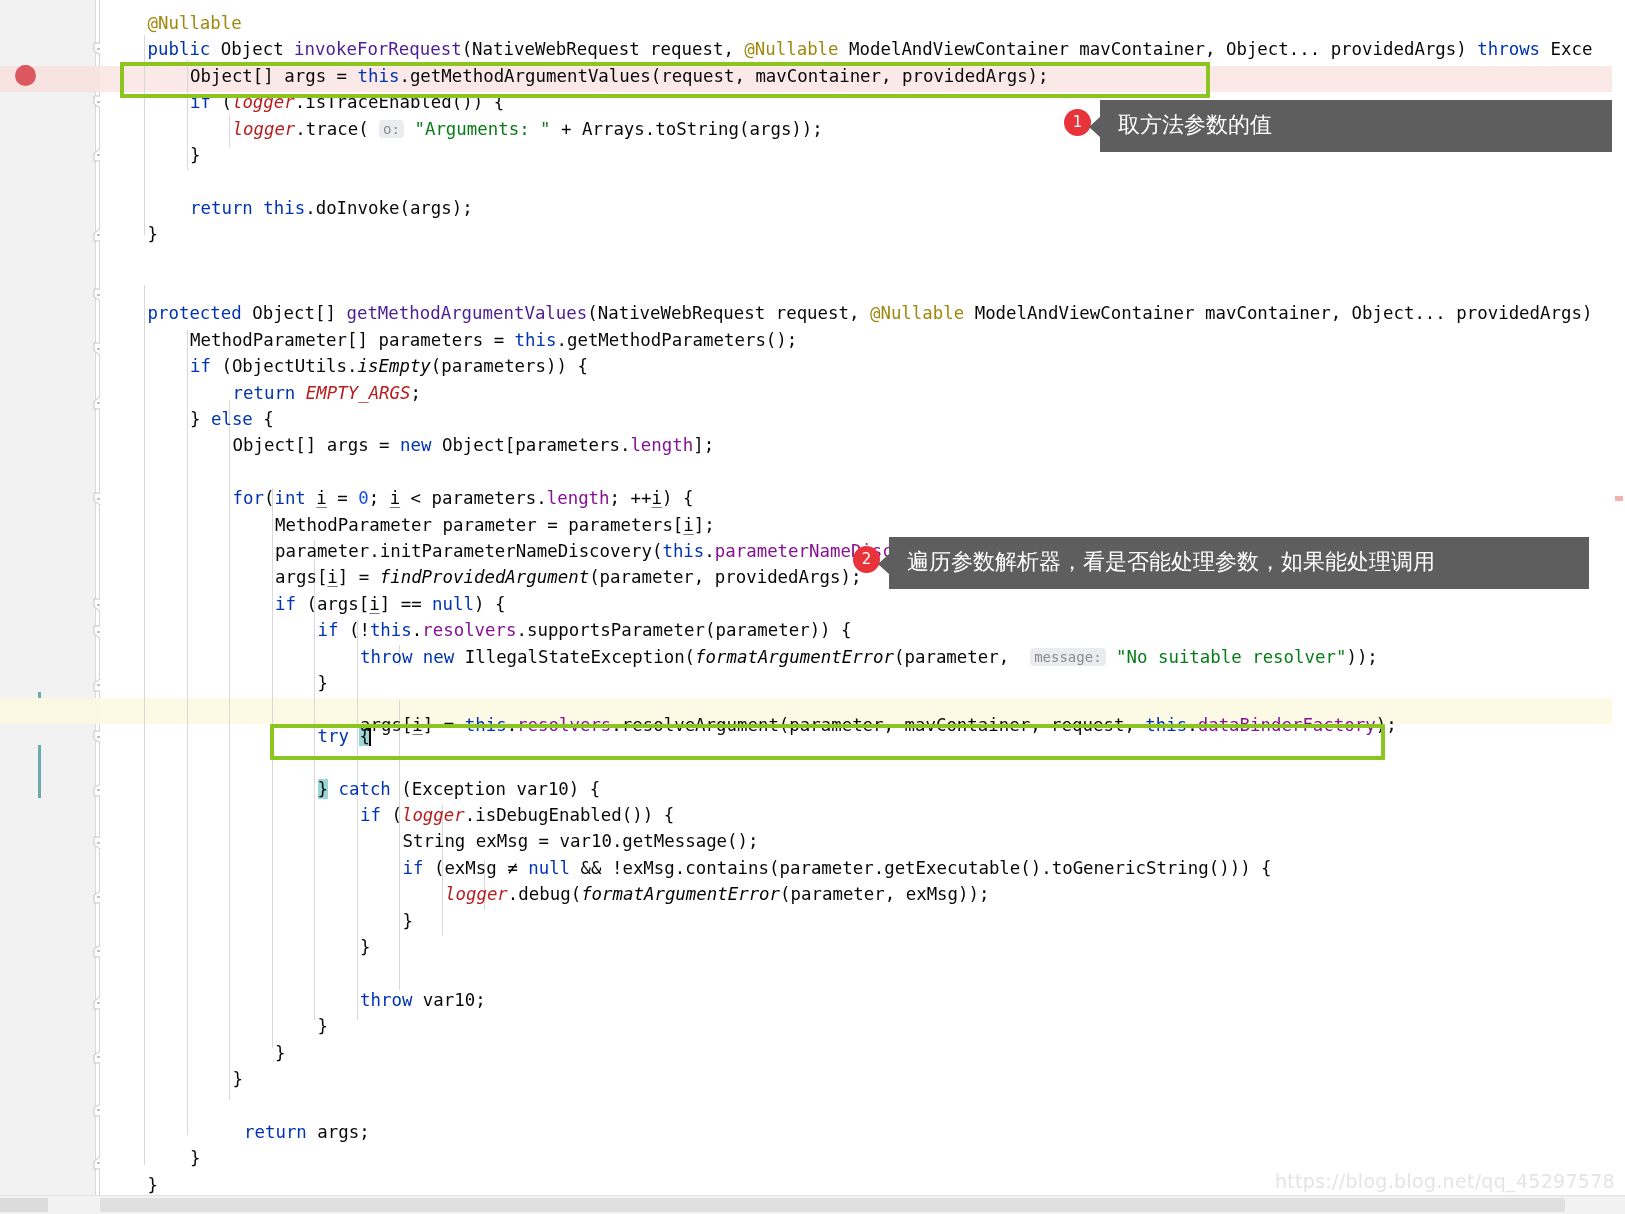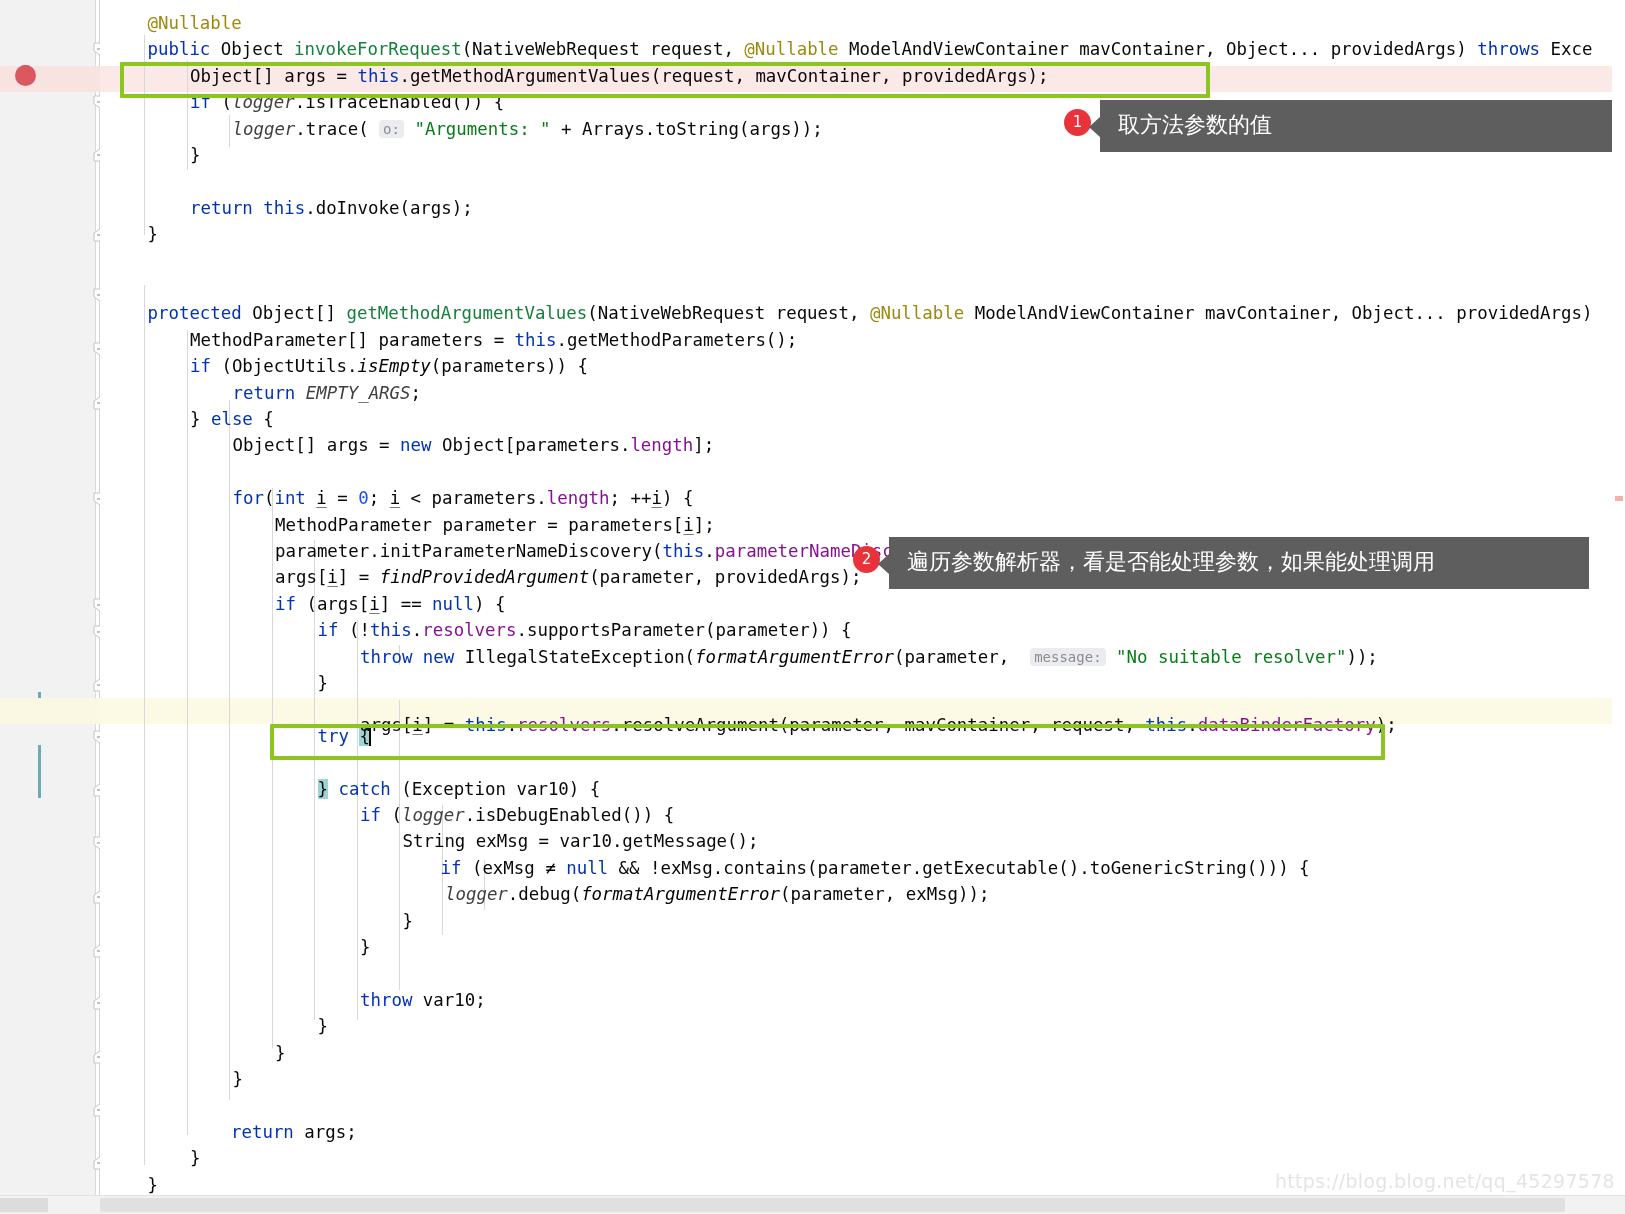--- a/index.html
+++ b/index.html
@@ -58,22 +58,22 @@
   .gutterbg{ position:absolute; left:0; width:100px; height:26.4px; }
   .gutterbg.pink{ background:#f7e3e0; }
   .gutterbg.caret{ background:#faf8e2; }
 
   
   .kw   { color:#0033b3; }
   .str  { color:#067d17; }
   .num  { color:#1750eb; }
   .anno { color:#9e880d; }
   .fld  { color:#871094; }
-  .fldi { color:#404040; font-style:italic; }
-  .mth  { color:#15803d; }
+  .fldi { color:#b91c1c; font-style:italic; }
+  .mth  { color:#4c1d95; }
   .stat { color:#000000; font-style:italic; }
   .loc  { color:#000000; text-decoration:underline; text-decoration-color:#7a7a7a; text-underline-offset:3px; }
   .plain{ color:#080808; }
 
   
   .hint{
     background:#ebecf0; color:#8c8c8c; font-size:14px;
     border-radius:4px; padding:1px 4px 1px 4px;
     position:relative; top:-1px;
   }
@@ -330,31 +330,31 @@
         <div class="line" style="top: 590.8px; left: 175px;"><span class="kw">if</span> (args[<span class="loc">i</span>] == <span class="kw">null</span>) {</div>
         <div class="line" style="top: 617.2px; left: 217.5px;"><span class="kw">if</span> (!<span class="kw">this</span>.<span class="fld">resolvers</span>.supportsParameter(parameter)) {</div>
         <div class="line" style="top: 643.6px; left: 260px;"><span class="kw">throw</span> <span class="kw">new</span> IllegalStateException(<span class="stat">formatArgumentError</span>(parameter,  <span class="hint">message:</span> <span class="str">"No suitable resolver"</span>));</div>
         <div class="line" style="top: 670px; left: 217.5px;">}</div>
         <div class="line" style="top: 696.4px; left: 5px;"></div>
         <div class="line" style="top: 722.8px; left: 217.5px;"><span class="kw">try</span> <span class="bmatch">{</span><span class="caret-bar"></span></div>
         <div class="line" style="top: 712px; left: 260px;">args[<span class="loc">i</span>] = <span class="kw">this</span>.<span class="fld">resolvers</span>.resolveArgument(parameter, mavContainer, request, <span class="kw">this</span>.<span class="fld">dataBinderFactory</span>);</div>
         <div class="line" style="top: 775.6px; left: 217.5px;"><span class="bmatch">}</span> <span class="kw">catch</span> (Exception var10) {</div>
         <div class="line" style="top: 802px; left: 260px;"><span class="kw">if</span> (<span class="fldi">logger</span>.isDebugEnabled()) {</div>
         <div class="line" style="top: 828.4px; left: 302.5px;">String exMsg = var10.getMessage();</div>
-        <div class="line" style="top: 854.8px; left: 302.5px; margin-left: 38px;"><span class="kw">if</span> (exMsg <span class="plain">≠</span> <span class="kw">null</span> &amp;&amp; !exMsg.contains(parameter.getExecutable().toGenericString())) {</div>
+        <div class="line" style="top: 854.8px; left: 302.5px;"><span class="kw">if</span> (exMsg <span class="plain">≠</span> <span class="kw">null</span> &amp;&amp; !exMsg.contains(parameter.getExecutable().toGenericString())) {</div>
         <div class="line" style="top: 881.2px; left: 345px;"><span class="fldi">logger</span>.debug(<span class="stat">formatArgumentError</span>(parameter, exMsg));</div>
         <div class="line" style="top: 907.6px; left: 302.5px;">}</div>
         <div class="line" style="top: 934px; left: 260px;">}</div>
         <div class="line" style="top: 960.4px; left: 5px;"></div>
         <div class="line" style="top: 986.8px; left: 260px;"><span class="kw">throw</span> var10;</div>
         <div class="line" style="top: 1013.2px; left: 217.5px;">}</div>
         <div class="line" style="top: 1039.6px; left: 175px;">}</div>
         <div class="line" style="top: 1066px; left: 132.5px;">}</div>
         <div class="line" style="top: 1092.4px; left: 5px;"></div>
-        <div class="line" style="top: 1118.8px; left: 131px;"><span class="kw">return</span> args;</div>
+        <div class="line" style="top: 1118.8px; left: 144px;"><span class="kw">return</span> args;</div>
         <div class="line" style="top: 1145.2px; left: 90px;">}</div>
         <div class="line" style="top: 1171.6px; left: 47.5px;">}</div>
       </div>
 
     <div class="greenbox" style="left:20px; top:62px; width:1090px; height:36px;"></div>
     <div class="greenbox" style="left:170px; top:724px; width:1115px; height:36px;"></div>
   </div>
 
   <div class="gutterbg pink" style="top:66px;"></div>
   <div class="gutterbg caret" style="top:698px;"></div>

